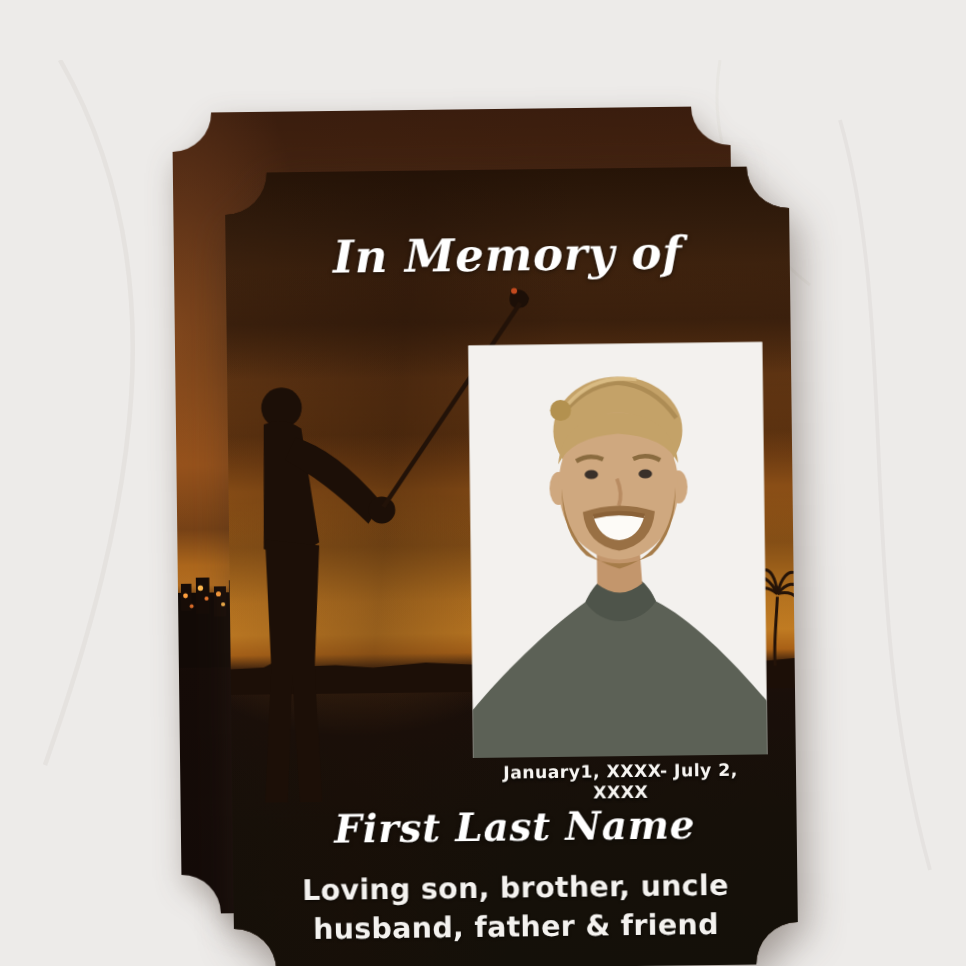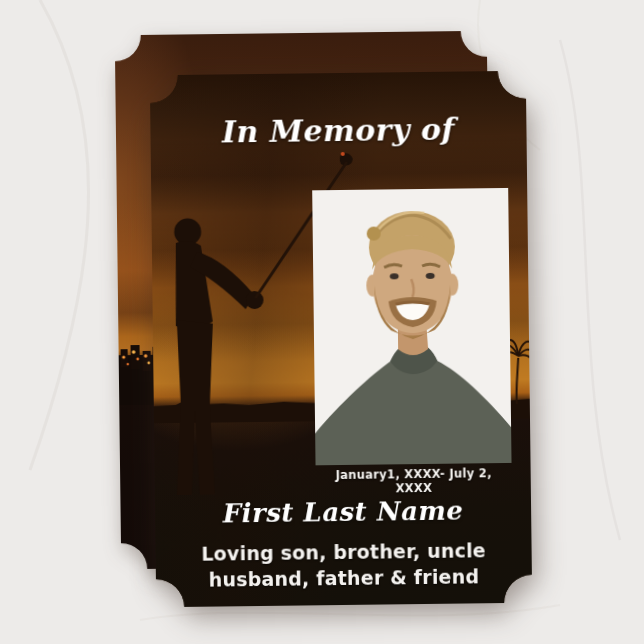--- a/index.html
+++ b/index.html
@@ -1,21 +1,21 @@
 <!DOCTYPE html>
 <html style="--marble: #edebe9; --sky_top: #2a1709; --sky_orange: #b2701e; --ground: #1a0f0a; --text_white: #ffffff; --photo_bg: #f3f1ee; --shirt: #5c6156; --skin: #cfa87f; --hair: #c4a268; --beard: #a67c49; --silhouette: #1c0f07; --city_light: #ff9e3c;"><head>
 <meta charset="utf-8">
 <style>
   html,body{margin:0;padding:0;}
   body{
     width:644px;height:644px;overflow:hidden;position:relative;
     background:var(--marble,#edebe9);
     font-family:"DejaVu Sans",sans-serif;
   }
-  .scene{position:absolute;inset:0;}
+  .scene{position:absolute;inset:0;margin-top:40px;}
   .veins{position:absolute;inset:0;pointer-events:none;}
   
   .card-wrap{position:absolute;transform:rotate(-0.7deg);}
   .card-wrap.back{left:118px;top:33px;width:372px;height:534px;
     filter:drop-shadow(3px 8px 10px rgba(70,55,45,.38));}
   .card-wrap.front{left:153px;top:73px;width:376px;height:532px;
     filter:drop-shadow(4px 10px 14px rgba(60,45,35,.45));}
   .card{position:absolute;inset:0;overflow:hidden;}
   .card.back-card{
     clip-path:path('M 26 0 L 346 0 A 26 26 0 0 0 372 26 L 372 508 A 26 26 0 0 0 346 534 L 26 534 A 26 26 0 0 0 0 508 L 0 26 A 26 26 0 0 0 26 0 Z');

